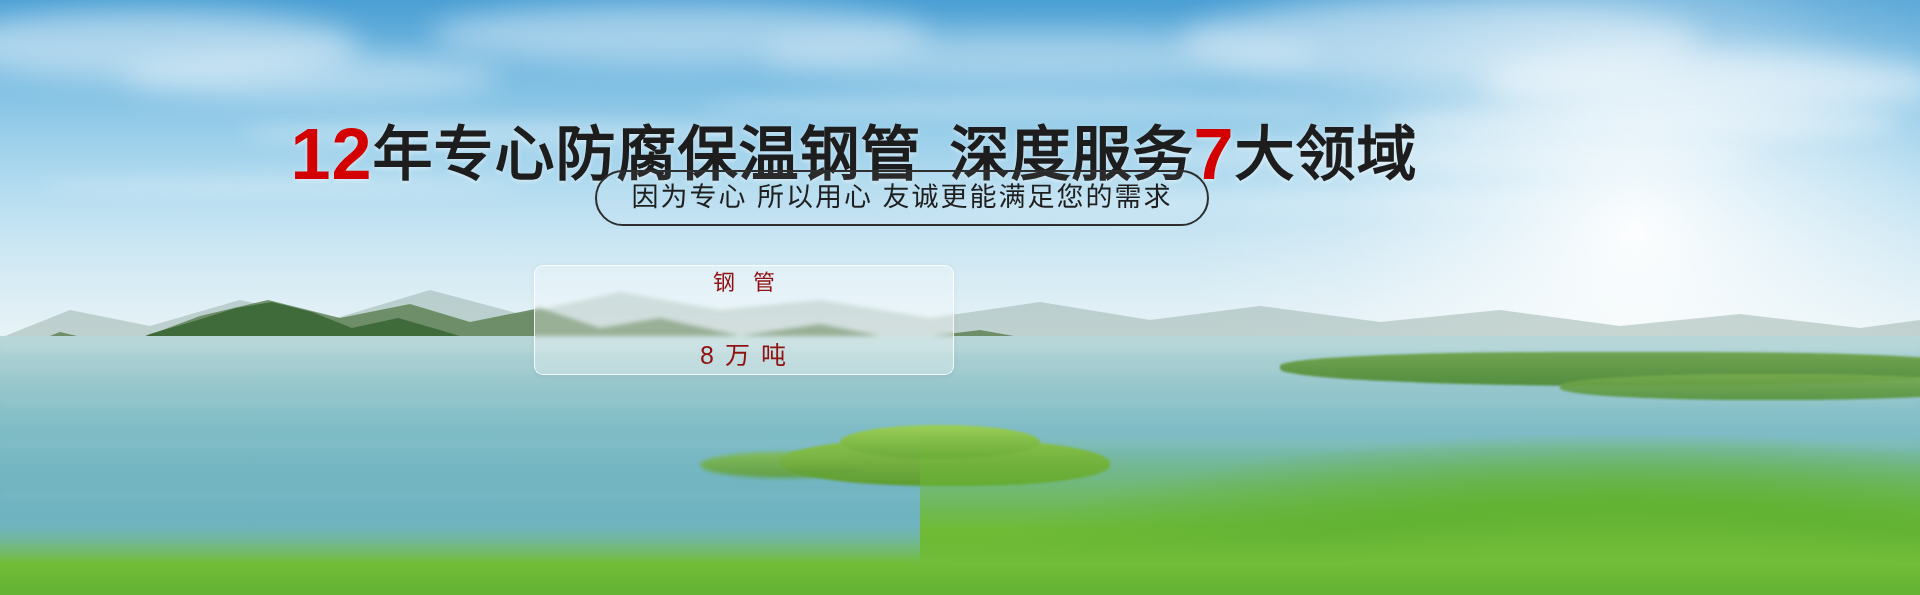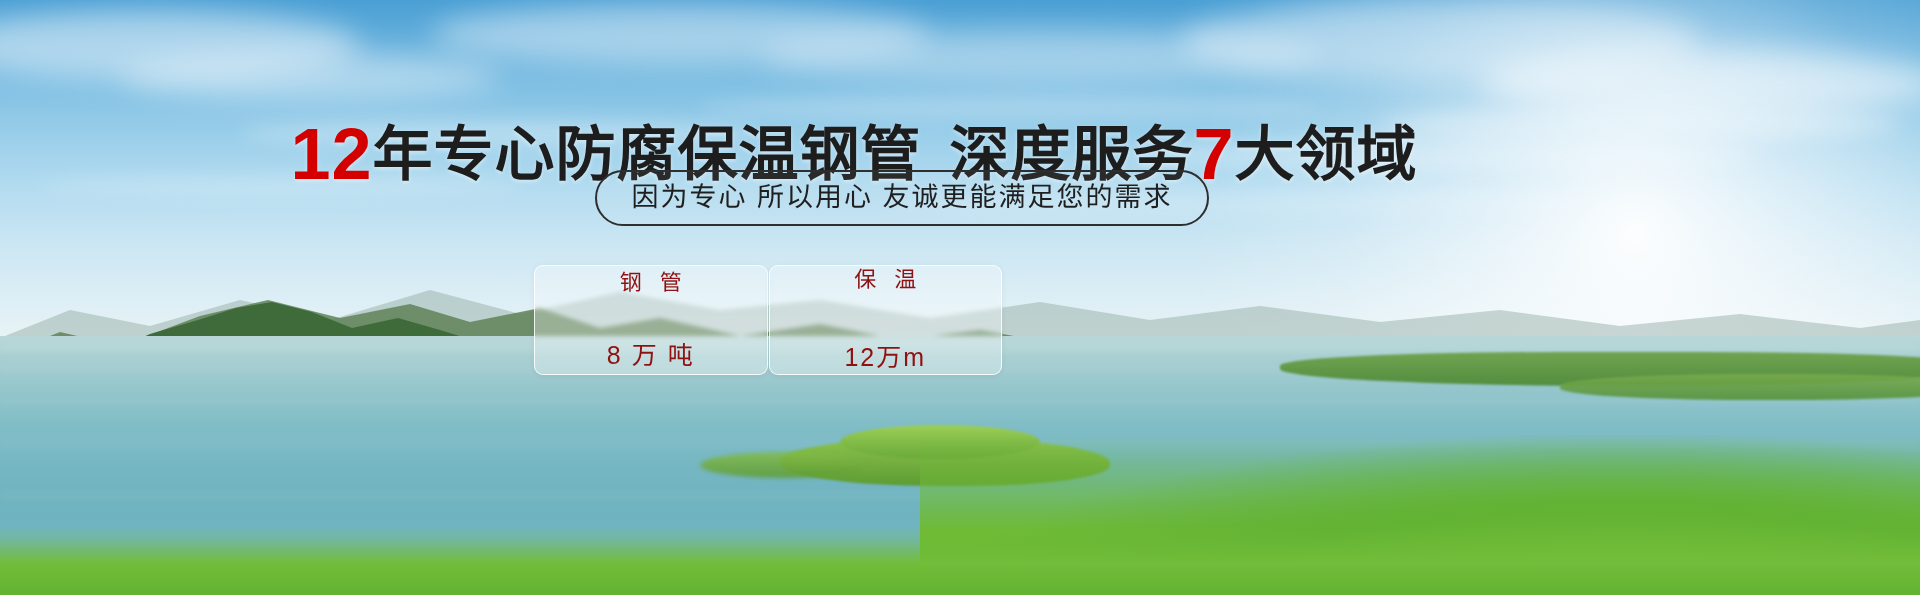--- a/index.html
+++ b/index.html
@@ -128,21 +128,21 @@
     letter-spacing:2px;
     color:#1f1f1f;
     white-space:nowrap;
     background:rgba(255,255,255,.06);
   }
 
   
   .cards{
     position:absolute;
     left:534px; top:265px;
-    width:468px; height:110px;
+    width:420px; height:110px;
     display:flex;
     gap:1px;
   }
   .card{
     flex:1 1 0;
     border:1px solid rgba(255,255,255,.85);
     border-radius:9px;
     background:rgba(255,255,255,.30);
     backdrop-filter:blur(2px);
     display:flex;
@@ -236,20 +236,16 @@
   </div>
 
   <div class="cards">
 
     <div class="card">
       <div class="card-title">钢 管</div>
       <div class="card-value"><span>8 万 吨</span></div>
     </div>
 
 
-    <div class="card">
-      <div class="card-title">保 温</div>
-      <div class="card-value"><span>12万m</span><sup></sup></div>
-    </div>
 
   </div>
 
 </div>
 
 </body></html>

